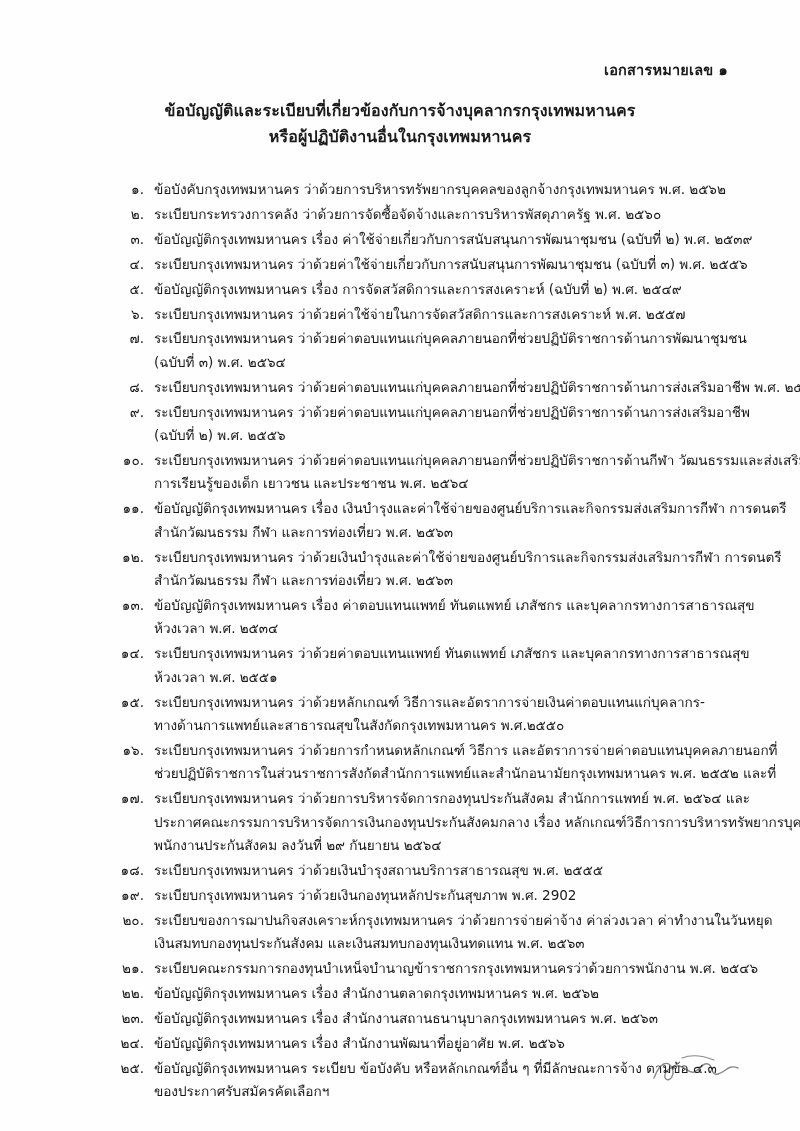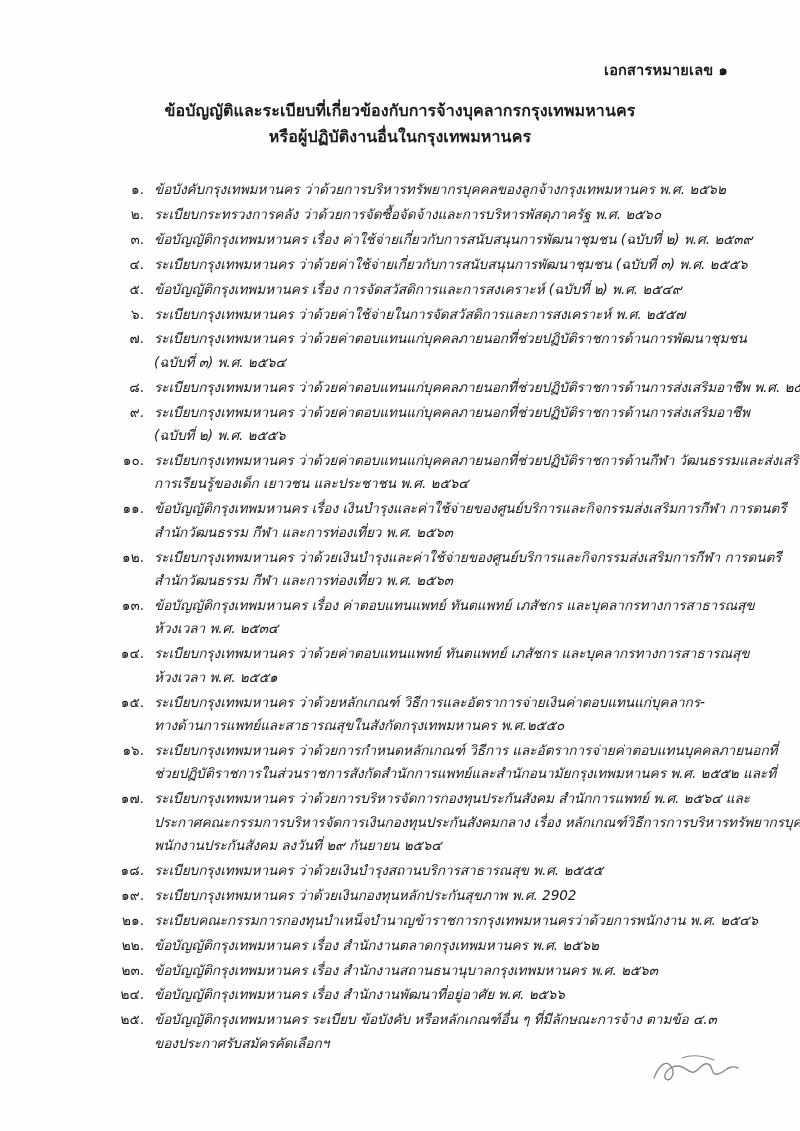--- a/index.html
+++ b/index.html
@@ -60,21 +60,20 @@
     flex: 0 0 32px;
     text-align: right;
     padding-right: 10px;
     font-size: 13.6px;
     line-height: 23.4px;
     white-space: nowrap;
   }
   .body-lines {
     flex: 1 1 auto;
     min-width: 0;
-    font-style: italic;
   }
   .line {
     font-size: 13.6px;
     line-height: 23.4px;
     white-space: nowrap;
     letter-spacing: -0.05px;
   }
   .line.cont {
     padding-left: 0;
   }
@@ -220,20 +219,27 @@
           <div class="line">ระเบียบกรุงเทพมหานคร ว่าด้วยเงินบำรุงสถานบริการสาธารณสุข พ.ศ. ๒๕๕๕</div>
         </div>
       </div>
       <div class="item">
         <div class="num">๑๙.</div>
         <div class="body-lines">
           <div class="line">ระเบียบกรุงเทพมหานคร ว่าด้วยเงินกองทุนหลักประกันสุขภาพ พ.ศ. 2902</div>
         </div>
       </div>
       <div class="item">
+        <div class="num">๒๐.</div>
+        <div class="body-lines">
+          <div class="line">ระเบียบของการฌาปนกิจสงเคราะห์กรุงเทพมหานคร ว่าด้วยการจ่ายค่าจ้าง ค่าล่วงเวลา ค่าทำงานในวันหยุด</div>
+          <div class="line cont">เงินสมทบกองทุนประกันสังคม และเงินสมทบกองทุนเงินทดแทน พ.ศ. ๒๕๖๓</div>
+        </div>
+      </div>
+      <div class="item">
         <div class="num">๒๑.</div>
         <div class="body-lines">
           <div class="line">ระเบียบคณะกรรมการกองทุนบำเหน็จบำนาญข้าราชการกรุงเทพมหานครว่าด้วยการพนักงาน พ.ศ. ๒๕๔๖</div>
         </div>
       </div>
       <div class="item">
         <div class="num">๒๒.</div>
         <div class="body-lines">
           <div class="line">ข้อบัญญัติกรุงเทพมหานคร เรื่อง สำนักงานตลาดกรุงเทพมหานคร พ.ศ. ๒๕๖๒</div>
         </div>

